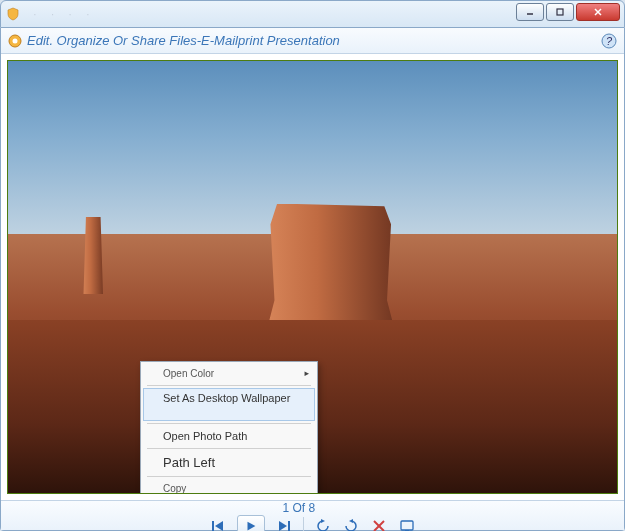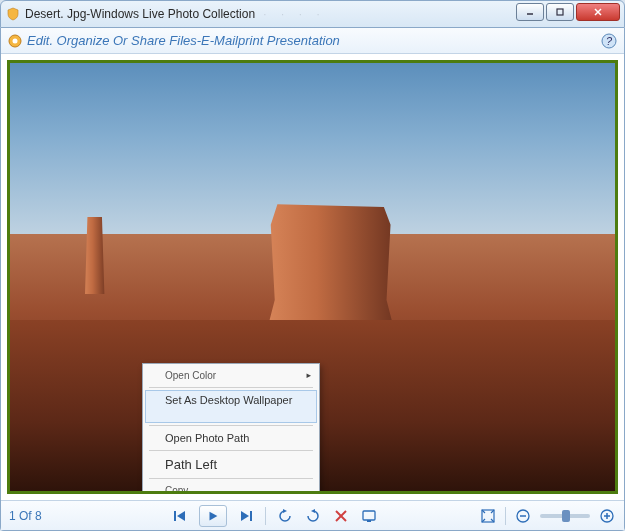--- a/index.html
+++ b/index.html
@@ -16,62 +16,61 @@
   .win-max { background: linear-gradient(#fdfefe, #cddef0); }
   .win-close { background: linear-gradient(#f08080, #c93a30); width: 44px; border-color: #a03028; }
   .win-close svg line { stroke: #fff; }
 
   
   .app { position: absolute; top: 28px; left: 0; right: 0; bottom: 0; background: #fff; border: 1px solid #8aa8c8; border-top: none; border-radius: 0 0 4px 4px; display: flex; flex-direction: column; }
   .menubar { height: 26px; background: linear-gradient(#f8fbfe, #e9f2fb); border-bottom: 1px solid #c3d4e6; display: flex; align-items: center; padding: 12px 6px; font-size: 13px; color: #3b76b8; font-style: italic; }
   .menubar .app-icon { width: 16px; height: 16px; margin-right: 4px; }
   .menubar .help-btn { margin-left: auto; width: 18px; height: 18px; display: flex; align-items: center; justify-content: center; cursor: pointer; }
 
-  .viewer { flex: 1; position: relative; margin: 6px; border: 3px solid #4d7c0f; background: #000; overflow: hidden; }
+  .viewer { flex: 1; position: relative; margin: 6px; border: 1px solid #4d7c0f; background: #000; overflow: hidden; }
   .desert-scene { position: absolute; inset: 0; }
   .sky { position: absolute; top: 0; left: 0; right: 0; height: 44%; background: linear-gradient(#5c8fbc 0%, #85aed0 40%, #c8d8e4 100%); }
   .ground { position: absolute; bottom: 0; left: 0; right: 0; height: 60%; background: linear-gradient(#b6724f 0%, #9a4e30 30%, #6b2f1b 70%, #3e1a0e 100%); }
   .mesa-far { position: absolute; top: 40%; left: 0; right: 0; height: 8%; background: linear-gradient(#a36a50, #8a5440); clip-path: polygon(0 60%, 5% 20%, 12% 25%, 18% 10%, 25% 30%, 35% 15%, 45% 40%, 55% 10%, 65% 25%, 75% 5%, 85% 30%, 95% 15%, 100% 35%, 100% 100%, 0 100%); }
   .butte { position: absolute; background: linear-gradient(90deg, #d8865a 0%, #c06b42 40%, #6e3420 100%); }
   .butte1 { top: 33%; left: 42%; width: 22%; height: 32%; clip-path: polygon(10% 0, 90% 2%, 95% 15%, 92% 70%, 100% 100%, 0 100%, 8% 70%, 5% 15%); }
   .butte2 { top: 36%; left: 12%; width: 4%; height: 18%; clip-path: polygon(20% 0, 80% 0, 90% 100%, 10% 100%); }
   .foreground { position: absolute; bottom: 0; left: 0; right: 0; height: 40%; background: linear-gradient(#8a4125 0%, #5c2817 60%, #2e130a 100%); }
 
   
   .context-menu { position: absolute; left: 132px; top: 300px; width: 178px; background: #f8f8f8; border: 1px solid #9aa8b8; box-shadow: 2px 3px 6px rgba(0,0,0,.3); font-size: 11px; color: #333; z-index: 50; padding: 2px; }
   .cm-item { padding: 4px 8px 4px 20px; cursor: default; position: relative; }
   .cm-item.hover { background: #e6f0fb; border: 1px solid #a8c8e8; padding: 3px 7px 16px 19px; }
   .cm-item.has-sub::after { content: '▸'; position: absolute; right: 6px; font-size: 9px; color: #444; }
   .cm-sep { height: 1px; background: #d0d0d0; margin: 2px 4px; }
   .cm-item.small { font-size: 10px; color: #555; }
   .cm-item.big { font-size: 13px; }
 
   
-  .toolbar { height: 30px; background: linear-gradient(#f9fcff, #eaf2fb); border-top: 1px solid #c3d4e6; display: flex; align-items: center; padding: 0 8px; }
+  .toolbar { height: 30px; background: linear-gradient(#f9fcff, #eaf2fb); border-top: 1px solid #c3d4e6; display: flex; align-items: center; padding: 0 8px; flex-direction: column; }
   .page-counter { font-size: 12px; color: #3b76b8; width: 60px; }
   .tool-center { flex: 1; display: flex; align-items: center; justify-content: center; gap: 10px; }
   .tool-right { display: flex; align-items: center; gap: 8px; }
   .tbtn { width: 18px; height: 18px; display: flex; align-items: center; justify-content: center; cursor: pointer; }
   .tbtn svg { width: 16px; height: 16px; }
   .sep-v { width: 1px; height: 18px; background: #c0d0e0; }
   .play-btn { width: 28px; height: 22px; border: 1px solid #a8c0d8; border-radius: 3px; background: linear-gradient(#fff,#e0ecf8); display:flex; align-items:center; justify-content:center; cursor:pointer; }
   .zoom-track { width: 50px; height: 4px; background: #c0d0e0; border-radius: 2px; position: relative; }
   .zoom-thumb { position: absolute; left: 22px; top: -4px; width: 8px; height: 12px; background: #6a90c0; border-radius: 2px; cursor:pointer; }
   .shield-svg { display: block; }
 </style>
 </head>
 <body>
 
 <div class="titlebar">
   <span class="icon-slot">
     <svg class="shield-svg" width="14" height="14" viewBox="0 0 14 14">
         <path d="M7 1 L12 3 L12 7 C12 10 10 12 7 13 C4 12 2 10 2 7 L2 3 Z" fill="#f5b640" stroke="#c08020" stroke-width="0.6"></path>
       </svg>
   </span>
-  <span class="title-text">Desert. Jpg-Windows Live Photo Collection</span>
   <div class="faded-tabs">
     <span>·</span>
       <span>·</span>
       <span>·</span>
       <span>·</span>
   </div>
   <div class="win-controls">
     <div class="win-btn win-min" title="Minimize">
       <svg width="10" height="10" viewBox="0 0 10 10">
           <line x1="2" y1="7" x2="8" y2="7" stroke="#334" stroke-width="1.5"></line>

